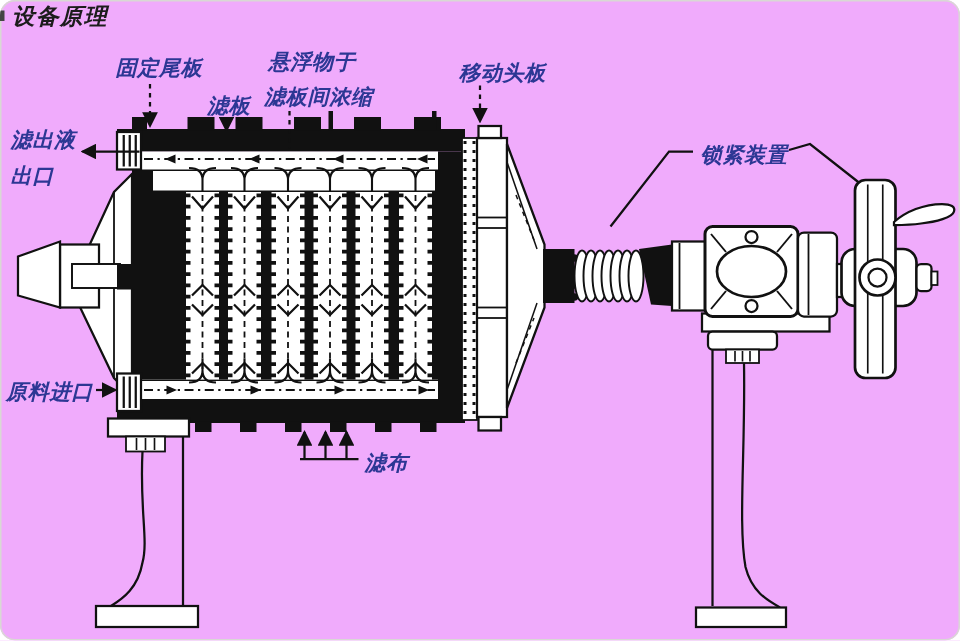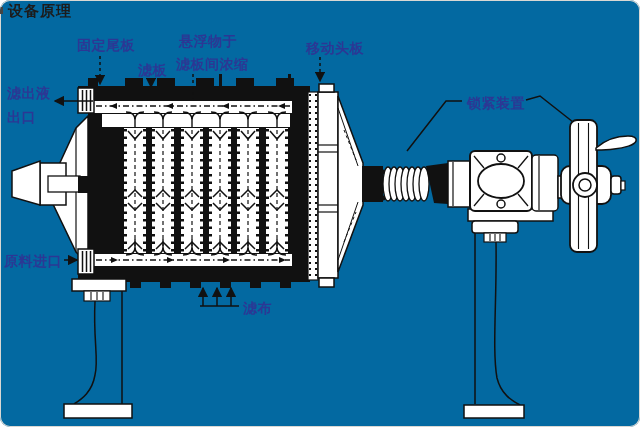--- a/index.html
+++ b/index.html
@@ -1,23 +1,24 @@
 <!DOCTYPE html>
 <html><head>
 <meta charset="utf-8">
 <style>
   html,body{margin:0;padding:0;background:#ffffff;}
   .canvas{
     position:relative;
     width:640px;height:427px;
-    background:#0369a1;
+    background:#f0abfc;
     border-radius:10px;
     box-shadow:inset 0 0 0 1px #d9d8d4;
     overflow:hidden;
     font-family:"Liberation Sans", sans-serif;
+    font-style:italic;
   }
   svg text{
     font-family:"Liberation Sans", sans-serif;
     font-weight:bold;
   }
   .lbl{font-size:14px;letter-spacing:0.5px;}
   .ttl{font-size:15px;letter-spacing:1px;}
 </style>
 </head>
 <body>

